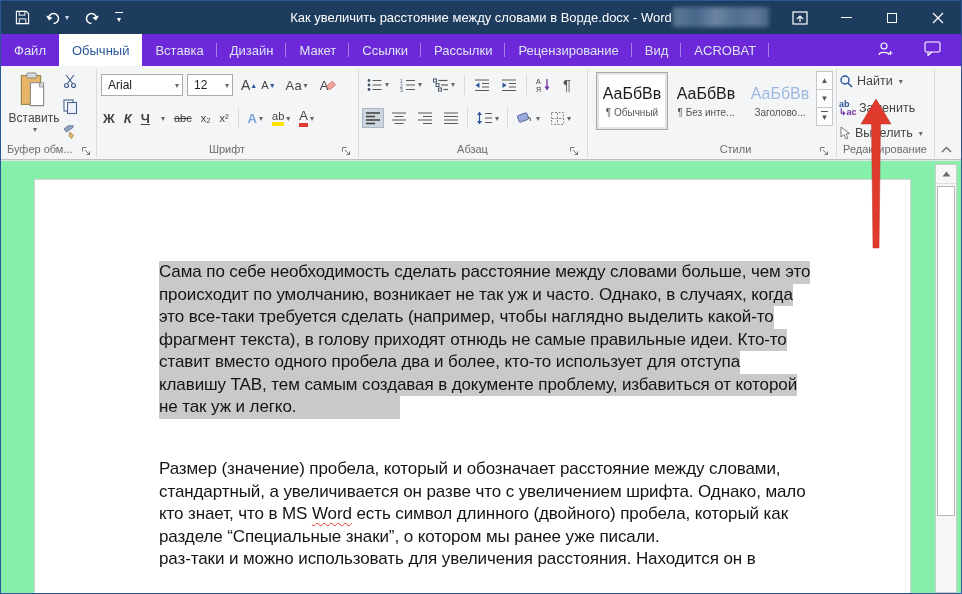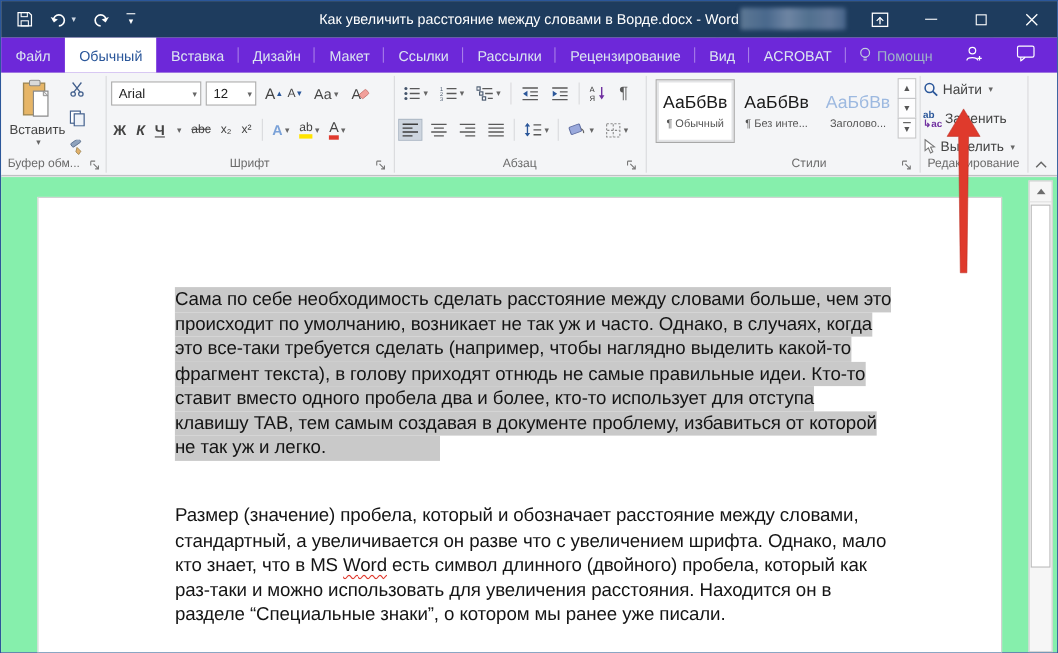--- a/index.html
+++ b/index.html
@@ -188,27 +188,20 @@
     </span>
   <span class="tab sep">
       <span>Рецензирование</span>
     </span>
   <span class="tab sep">
       <span>Вид</span>
     </span>
   <span class="tab sep">
       <span>ACROBAT</span>
     </span>
-  <span class="tellme">
-    <svg width="11" height="15" viewBox="0 0 11 15">
-        <circle cx="5.5" cy="5" r="4" fill="none" stroke="#c3cfdd" stroke-width="1.1"></circle>
-        <path d="M4 9.5 h3 M4 11.5 h3" stroke="#c3cfdd" stroke-width="1.1"></path>
-      </svg>
-    <span>Помощн</span>
-  </span>
   <span class="tab-right">
     <span>
       <svg width="17" height="16" viewBox="0 0 17 16">
           <circle cx="7" cy="5" r="3" fill="none" stroke="#fff" stroke-width="1.1"></circle>
           <path d="M2 14 C2 10.5 12 10.5 12 14" fill="none" stroke="#fff" stroke-width="1.1"></path>
           <path d="M13.5 10 v4 M11.5 12 h4" stroke="#fff" stroke-width="1.1"></path>
         </svg>
     </span>
     <span>
       <svg width="17" height="15" viewBox="0 0 17 15">
@@ -500,22 +493,22 @@
       <span class="selline">фрагмент текста), в голову приходят отнюдь не самые правильные идеи. Кто-то</span>
       <span class="selline">ставит вместо одного пробела два и более, кто-то использует для отступа</span>
       <span class="selline">клавишу TAB, тем самым создавая в документе проблему, избавиться от которой</span>
       <span class="selline pad-end">не так уж и легко.</span>
     </div>
 
     <div class="doc-par" style="top:278px">
       <span class="p2line">Размер (значение) пробела, который и обозначает расстояние между словами,</span>
       <span class="p2line">стандартный, а увеличивается он разве что с увеличением шрифта. Однако, мало</span>
       <span class="p2line"><span>кто знает, что в MS </span><span class="misspell">Word</span><span> есть символ длинного (двойного) пробела, который как</span></span>
+      <span class="p2line">разделе “Специальные знаки”, о котором мы ранее уже писали.</span>
       <span class="p2line">раз-таки и можно использовать для увеличения расстояния. Находится он в</span>
-      <span class="p2line">разделе “Специальные знаки”, о котором мы ранее уже писали.</span>
     </div>
   </div>
 
   <div class="v-scroll">
     <div class="v-up">
       <svg width="9" height="6" viewBox="0 0 9 6">
           <path d="M0.5 5.5 L4.5 0.5 L8.5 5.5 z" fill="#6d6d6d"></path>
         </svg>
     </div>
     <div class="v-thumb"></div>

